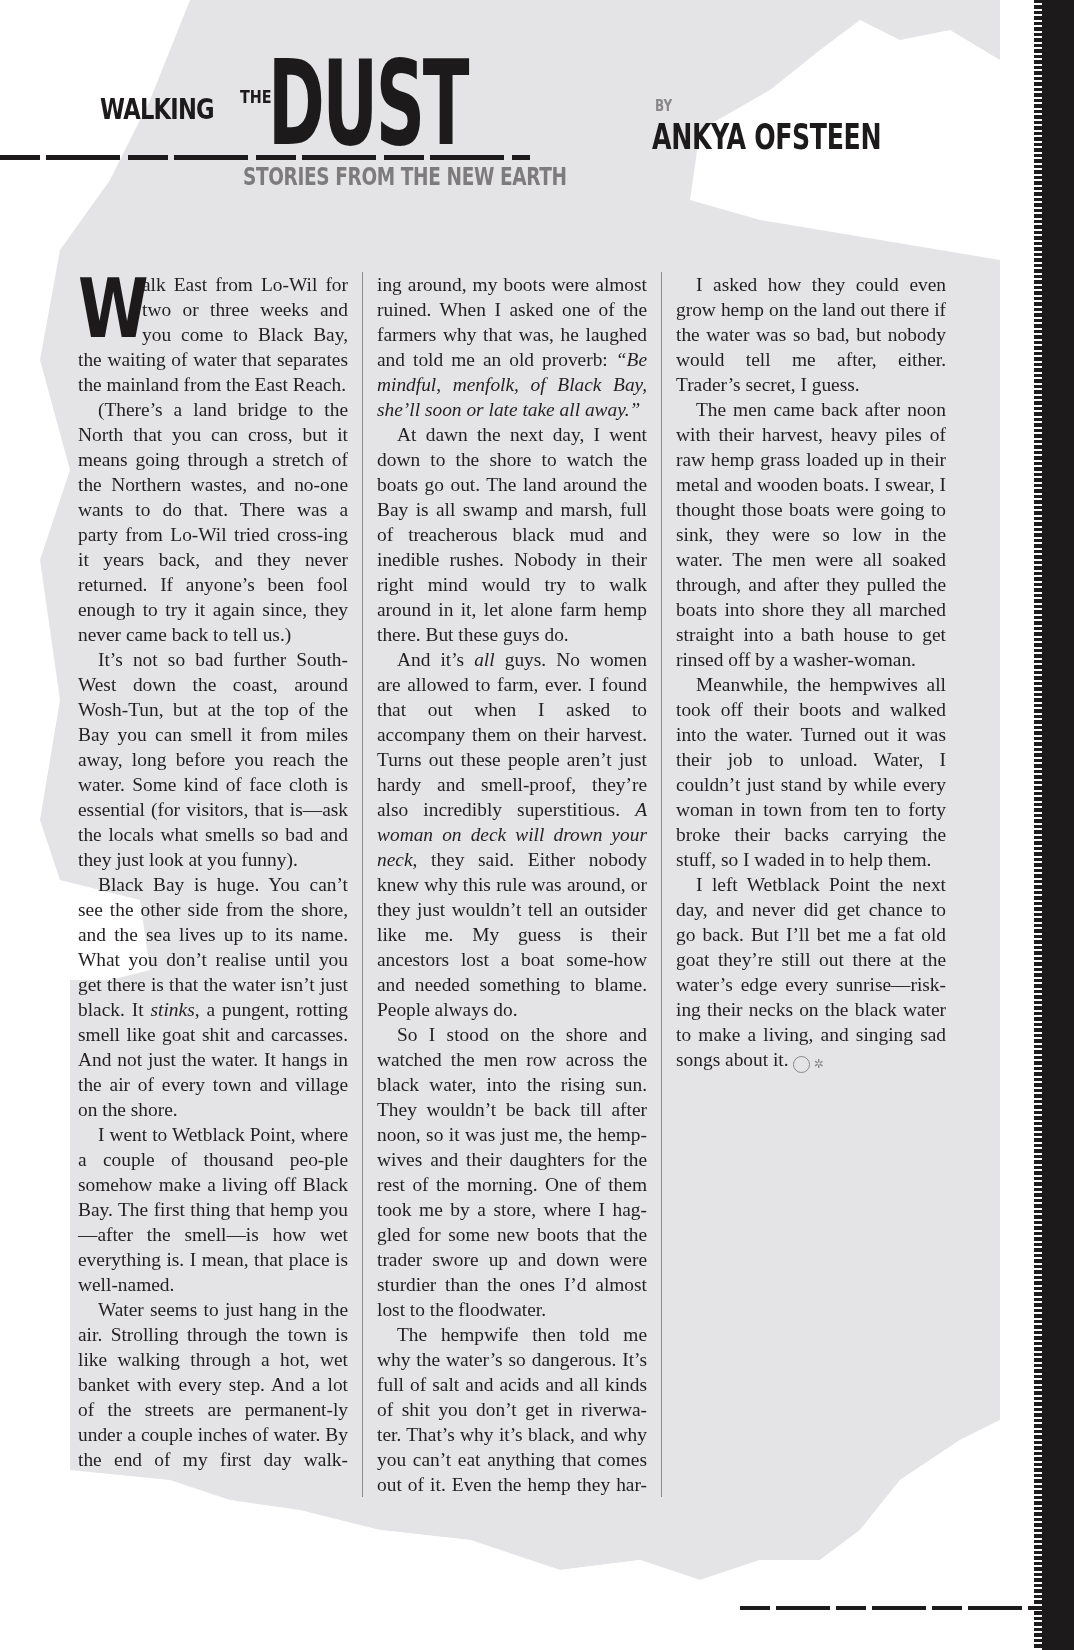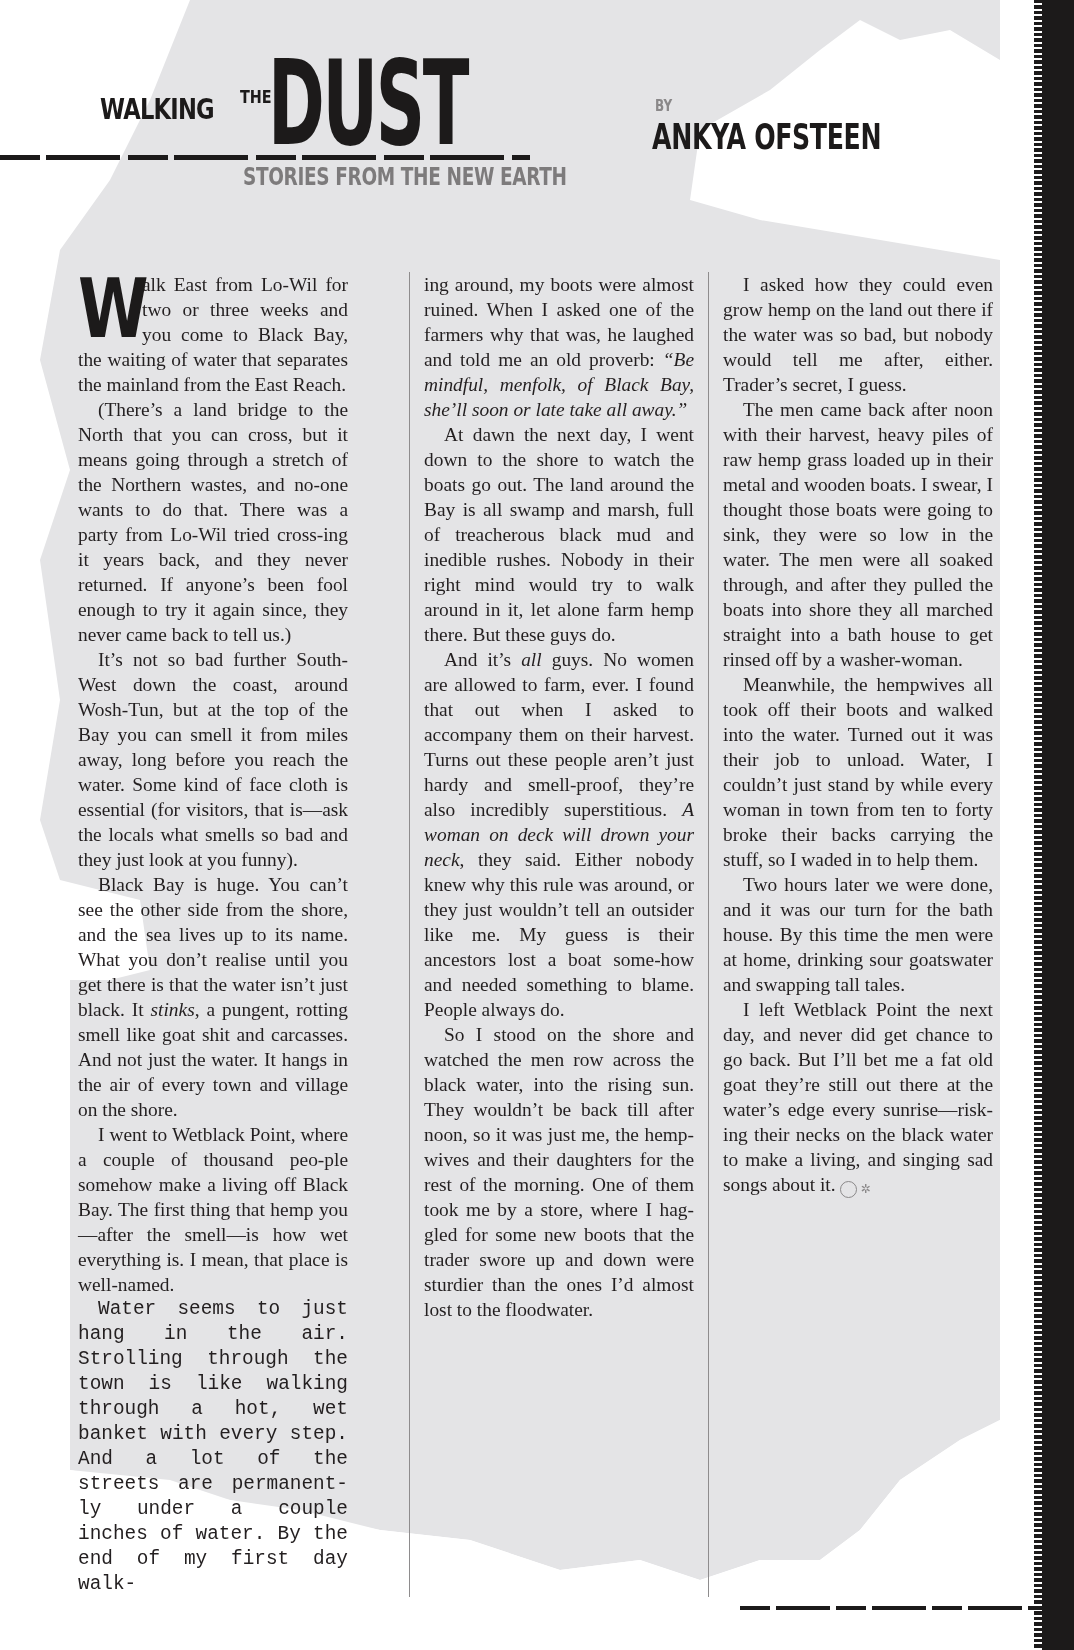--- a/index.html
+++ b/index.html
@@ -73,34 +73,34 @@
     width: 270px; font-size: 19.4px; line-height: 25px;
     text-align: justify; hyphens: manual;
   }
   .col p { margin: 0; text-indent: 20px; }
   .col p.noindent { text-indent: 0; }
   .col.c1 { padding-right: 14px; }
   .col.c2, .col.c3 {
     border-left: 1.5px solid #8e8c8d;
     padding-left: 14px; padding-right: 14px;
   }
-  .col.c2 { width: 270px; margin-left: 47px; }
+  .col.c2 { width: 270px; }
   .col.c3 { width: 270px; }
   .dropcap {
     float: left; font-family: "DejaVu Sans", sans-serif; font-weight: bold;
     font-size: 82px; line-height: 70px; height: 72px; margin: 2px 6px 0 0;
     color: #1c1a1a; transform: scaleX(0.78); transform-origin: left top; width: 58px;
   }
   .end-mark {
     display: inline-block; width: 15px; height: 15px; border: 1.5px solid #8a8889;
     border-radius: 50%; position: relative; top: 2px; margin-left: 4px;
     color: #8a8889; font-size: 12px; line-height: 15px; text-align: center;
     font-family: "DejaVu Sans", sans-serif;
   }
-  .lj { text-align-last: justify; font-family: Liberation Mono, monospace; }
+  .lj { text-align-last: justify; }
 </style>
 </head>
 <body>
 
 <svg class="bg-shape" width="1074" height="1650" viewBox="0 0 1074 1650">
   <path fill="#e4e4e6" d="M190 0 L1000 0 L1000 60 L950 30 L900 40 L860 20 L820 50 L770 90 L700 130 L690 200 L760 220 L1000 260 L1000 1420 L960 1440 L900 1480 L860 1530 L820 1560 L760 1560 L700 1580 L640 1560 L560 1570 L470 1540 L380 1530 L300 1510 L230 1500 L170 1480 L70 1470 L70 980 L110 980 L150 970 L140 900 L60 880 L40 820 L60 700 L40 560 L70 470 L40 360 L60 250 L110 180 L150 100 Z"></path>
   <path fill="#ffffff" d="M230 280 L300 300 L340 380 L420 420 L380 520 L300 620 L230 700 L180 640 L150 520 L170 400 Z" opacity="0.0"></path>
   <path fill="#ffffff" d="M70 1470 L230 1500 L380 1530 L470 1540 L560 1570 L640 1560 L700 1580 L760 1560 L820 1560 L860 1530 L900 1480 L960 1440 L1000 1420 L1000 1650 L0 1650 L0 1470 Z"></path>
 </svg>
 
@@ -124,21 +124,21 @@
     <p>It’s not so bad further South-West down the coast, around Wosh-Tun, but at the top of the Bay you can smell it from miles away, long before you reach the water. Some kind of face cloth is essential (for visitors, that is—ask the locals what smells so bad and they just look at you funny).</p>
     <p><span>Black Bay is huge. You can’t see the other side from the shore, and the sea lives up to its name. What you don’t realise until you get there is that the water isn’t just black. It </span><em>stinks</em><span>, a pungent, rotting smell like goat shit and carcasses. And not just the water. It hangs in the air of every town and village on the shore.</span></p>
     <p>I went to Wetblack Point, where a couple of thousand peo-ple somehow make a living off Black Bay. The first thing that hemp you—after the smell—is how wet everything is. I mean, that place is well-named.</p>
     <p class="lj">Water seems to just hang in the air. Strolling through the town is like walking through a hot, wet banket with every step. And a lot of the streets are permanent-ly under a couple inches of water. By the end of my first day walk-</p>
   </div>
   <div class="col c2">
     <p class="noindent"><span>ing around, my boots were almost ruined. When I asked one of the farmers why that was, he laughed and told me an old proverb: </span><em>“Be mindful, menfolk, of Black Bay, she’ll soon or late take all away.”</em></p>
     <p>At dawn the next day, I went down to the shore to watch the boats go out. The land around the Bay is all swamp and marsh, full of treacherous black mud and inedible rushes. Nobody in their right mind would try to walk around in it, let alone farm hemp there. But these guys do.</p>
     <p><span>And it’s </span><em>all</em><span> guys. No women are allowed to farm, ever. I found that out when I asked to accompany them on their harvest. Turns out these people aren’t just hardy and smell-proof, they’re also incredibly superstitious. </span><em>A woman on deck will drown your neck</em><span>, they said. Either nobody knew why this rule was around, or they just wouldn’t tell an outsider like me. My guess is their ancestors lost a boat some-how and needed something to blame. People always do.</span></p>
     <p>So I stood on the shore and watched the men row across the black water, into the rising sun. They wouldn’t be back till after noon, so it was just me, the hemp-wives and their daughters for the rest of the morning. One of them took me by a store, where I hag-gled for some new boots that the trader swore up and down were sturdier than the ones I’d almost lost to the floodwater.</p>
+    <p class="lj">The hempwife then told me why the water’s so dangerous. It’s full of salt and acids and all kinds of shit you don’t get in riverwa-ter. That’s why it’s black, and why you can’t eat anything that comes out of it. Even the hemp they har-</p>
   </div>
   <div class="col c3">
     <p>I asked how they could even grow hemp on the land out there if the water was so bad, but nobody would tell me after, either. Trader’s secret, I guess.</p>
     <p>The men came back after noon with their harvest, heavy piles of raw hemp grass loaded up in their metal and wooden boats. I swear, I thought those boats were going to sink, they were so low in the water. The men were all soaked through, and after they pulled the boats into shore they all marched straight into a bath house to get rinsed off by a washer-woman.</p>
     <p>Meanwhile, the hempwives all took off their boots and walked into the water. Turned out it was their job to unload. Water, I couldn’t just stand by while every woman in town from ten to forty broke their backs carrying the stuff, so I waded in to help them.</p>
-    <p>Two hours later we were done, and it was our turn for the bath house. By this time the men were at home, drinking sour goatswater and swapping tall tales.</p>
     <p><span>I left Wetblack Point the next day, and never did get chance to go back. But I’ll bet me a fat old goat they’re still out there at the water’s edge every sunrise—risk-ing their necks on the black water to make a living, and singing sad songs about it.</span><span class="end-mark">✲</span></p>
   </div>
 </div>
 
 </body></html>

